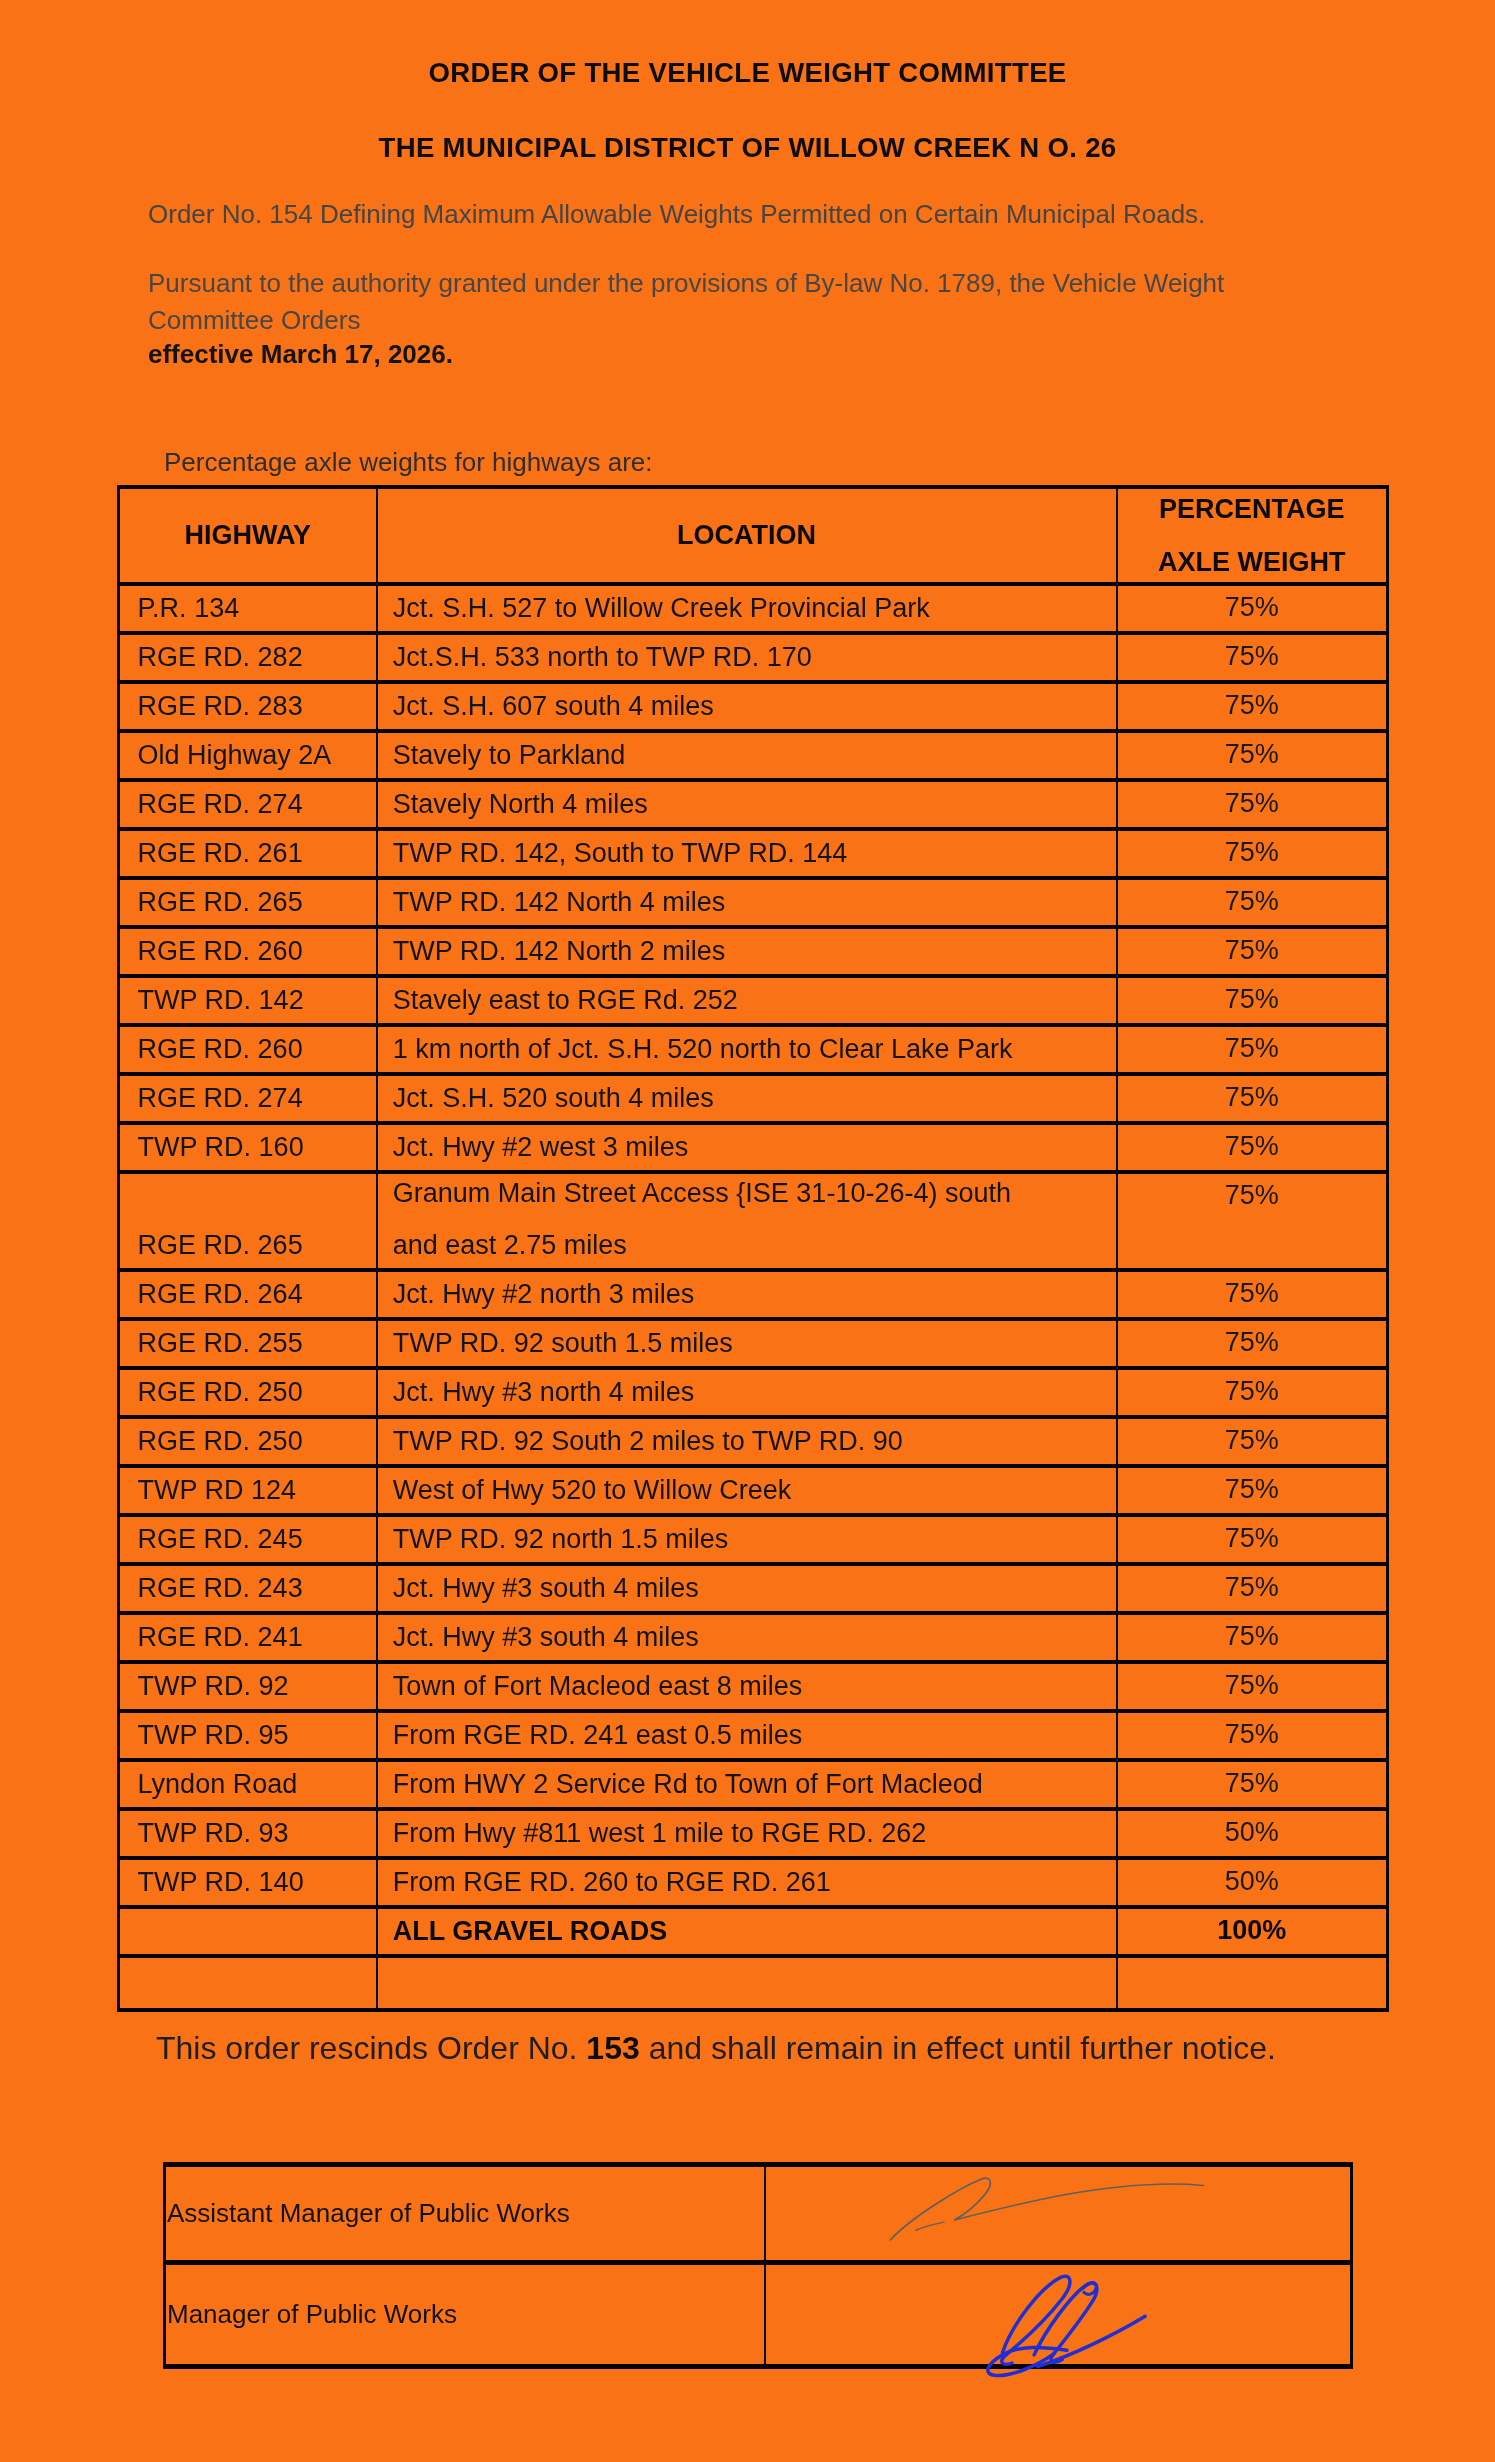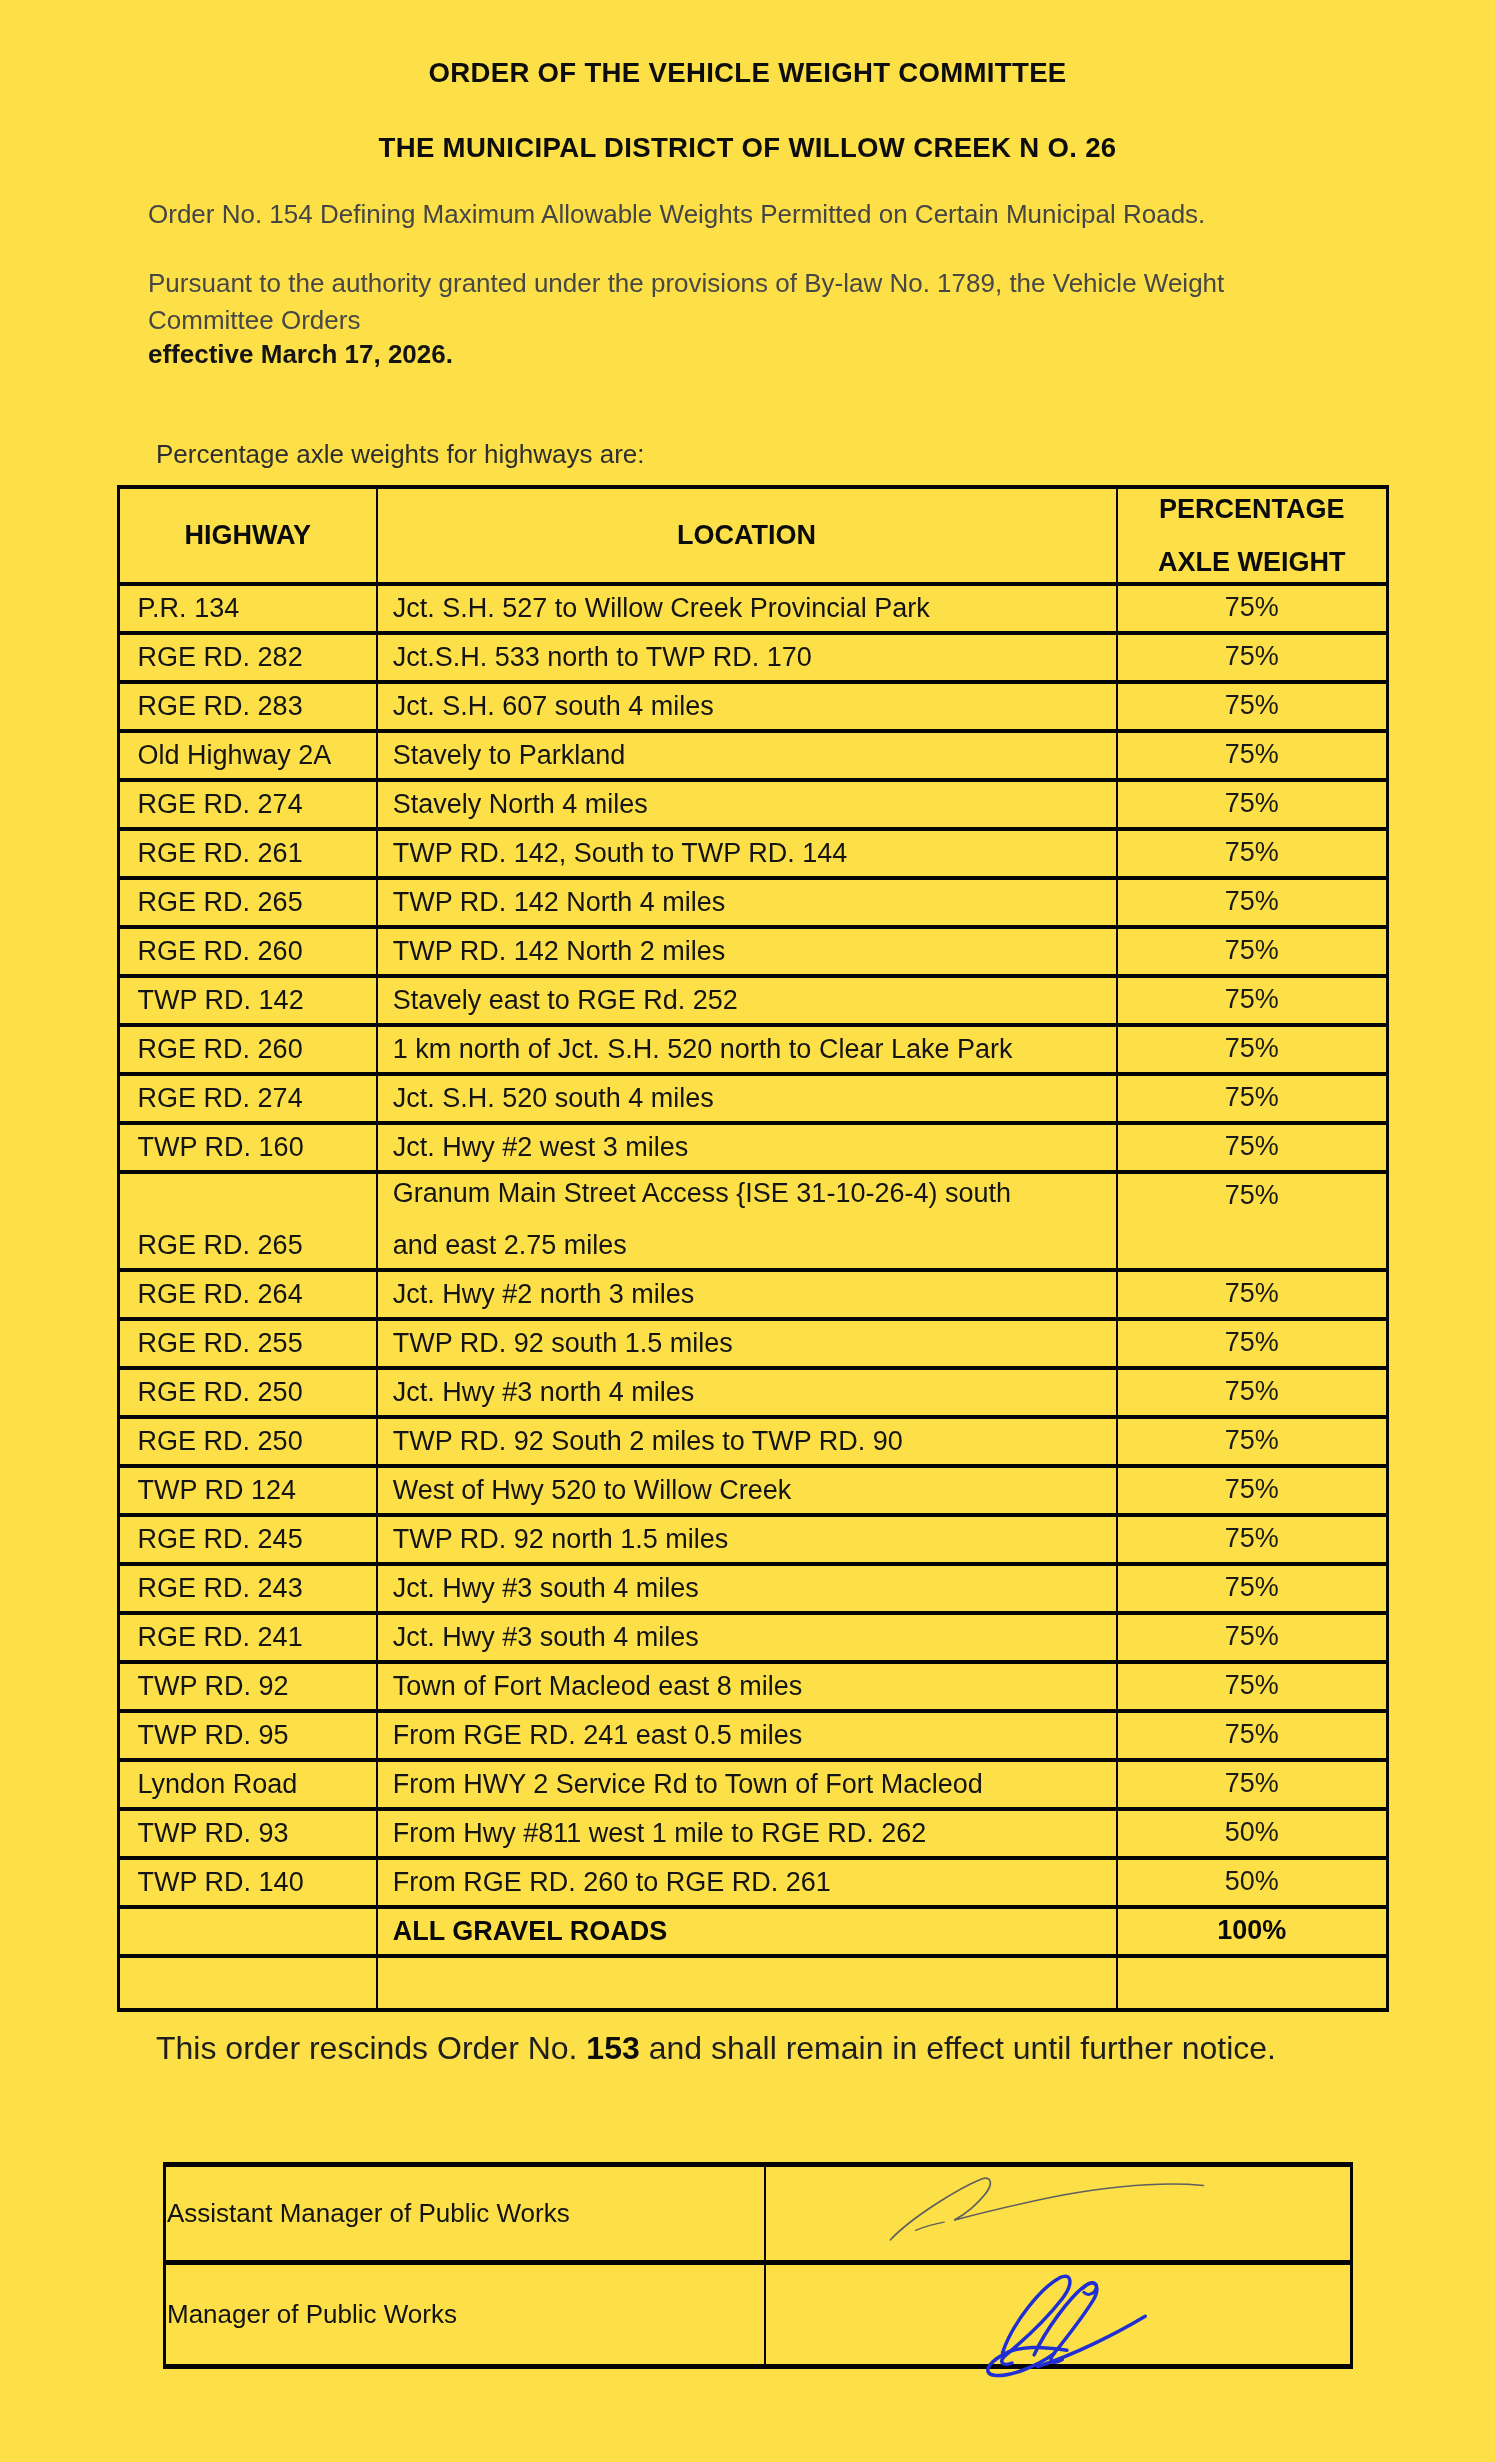--- a/index.html
+++ b/index.html
@@ -1,35 +1,35 @@
 <!DOCTYPE html>
 <html style="font-size:9.4px"><head>
 <meta charset="utf-8">
 <style>
   html,body { margin:0; padding:0; background:#ffffff; }
   .page {
     position:relative;
     width:1495px; height:2462px;
-    background:#fde047;
+    background:#f97316;
     font-family:"Liberation Sans", sans-serif;
     color:#151515;
     overflow:hidden;
   }
   .title {
     position:absolute; left:0; width:100%;
     text-align:center; font-weight:700; font-size:27.6px; color:#0d0d0d;
     letter-spacing:0.3px; margin:0;
   }
   .title-1 { top:57px; }
   .title-2 { top:132px; }
   .para { position:absolute; left:148px; font-size:26px; margin:0; }
   .para-order { top:199px; color:#454545; }
   .para-pursuant { top:265px; width:1096px; line-height:1.42; color:#474747; }
   .para-effective { top:339px; font-weight:700; color:#141414; }
-  .table-intro { position:absolute; left:148px; top:431px; font-size:26px; color:#2e2e2e; margin:8px; }
+  .table-intro { position:absolute; left:148px; top:431px; font-size:26px; color:#2e2e2e; margin:16px; }
 
   table.weights {
     position:absolute; left:117px; top:485px;
     width:1269px; border-collapse:collapse; table-layout:fixed;
     border:3.5px solid #050505;
   }
   table.weights th, table.weights td {
     border:2.3px solid #050505;
     border-top-width:4.1px; border-bottom-width:4.1px;
     font-size:27px; overflow:hidden;

